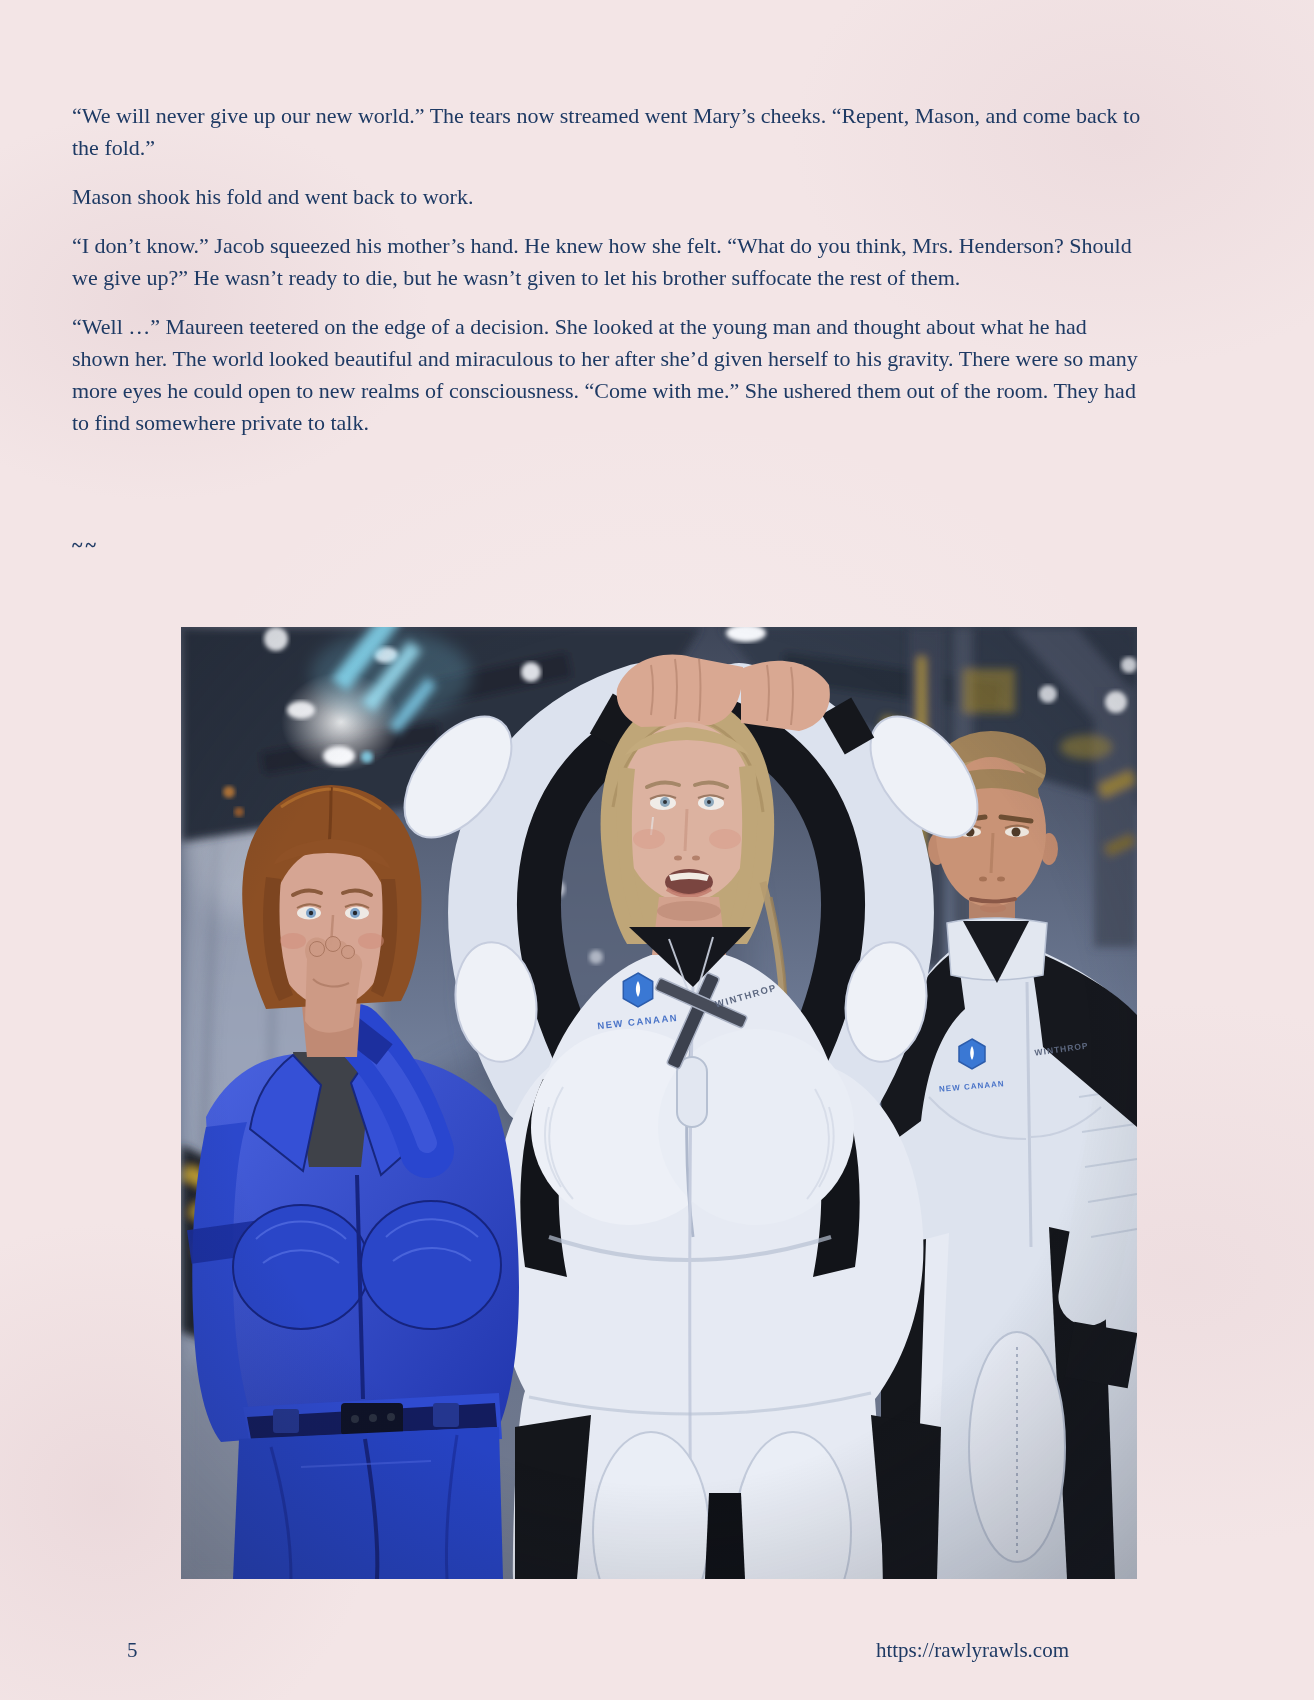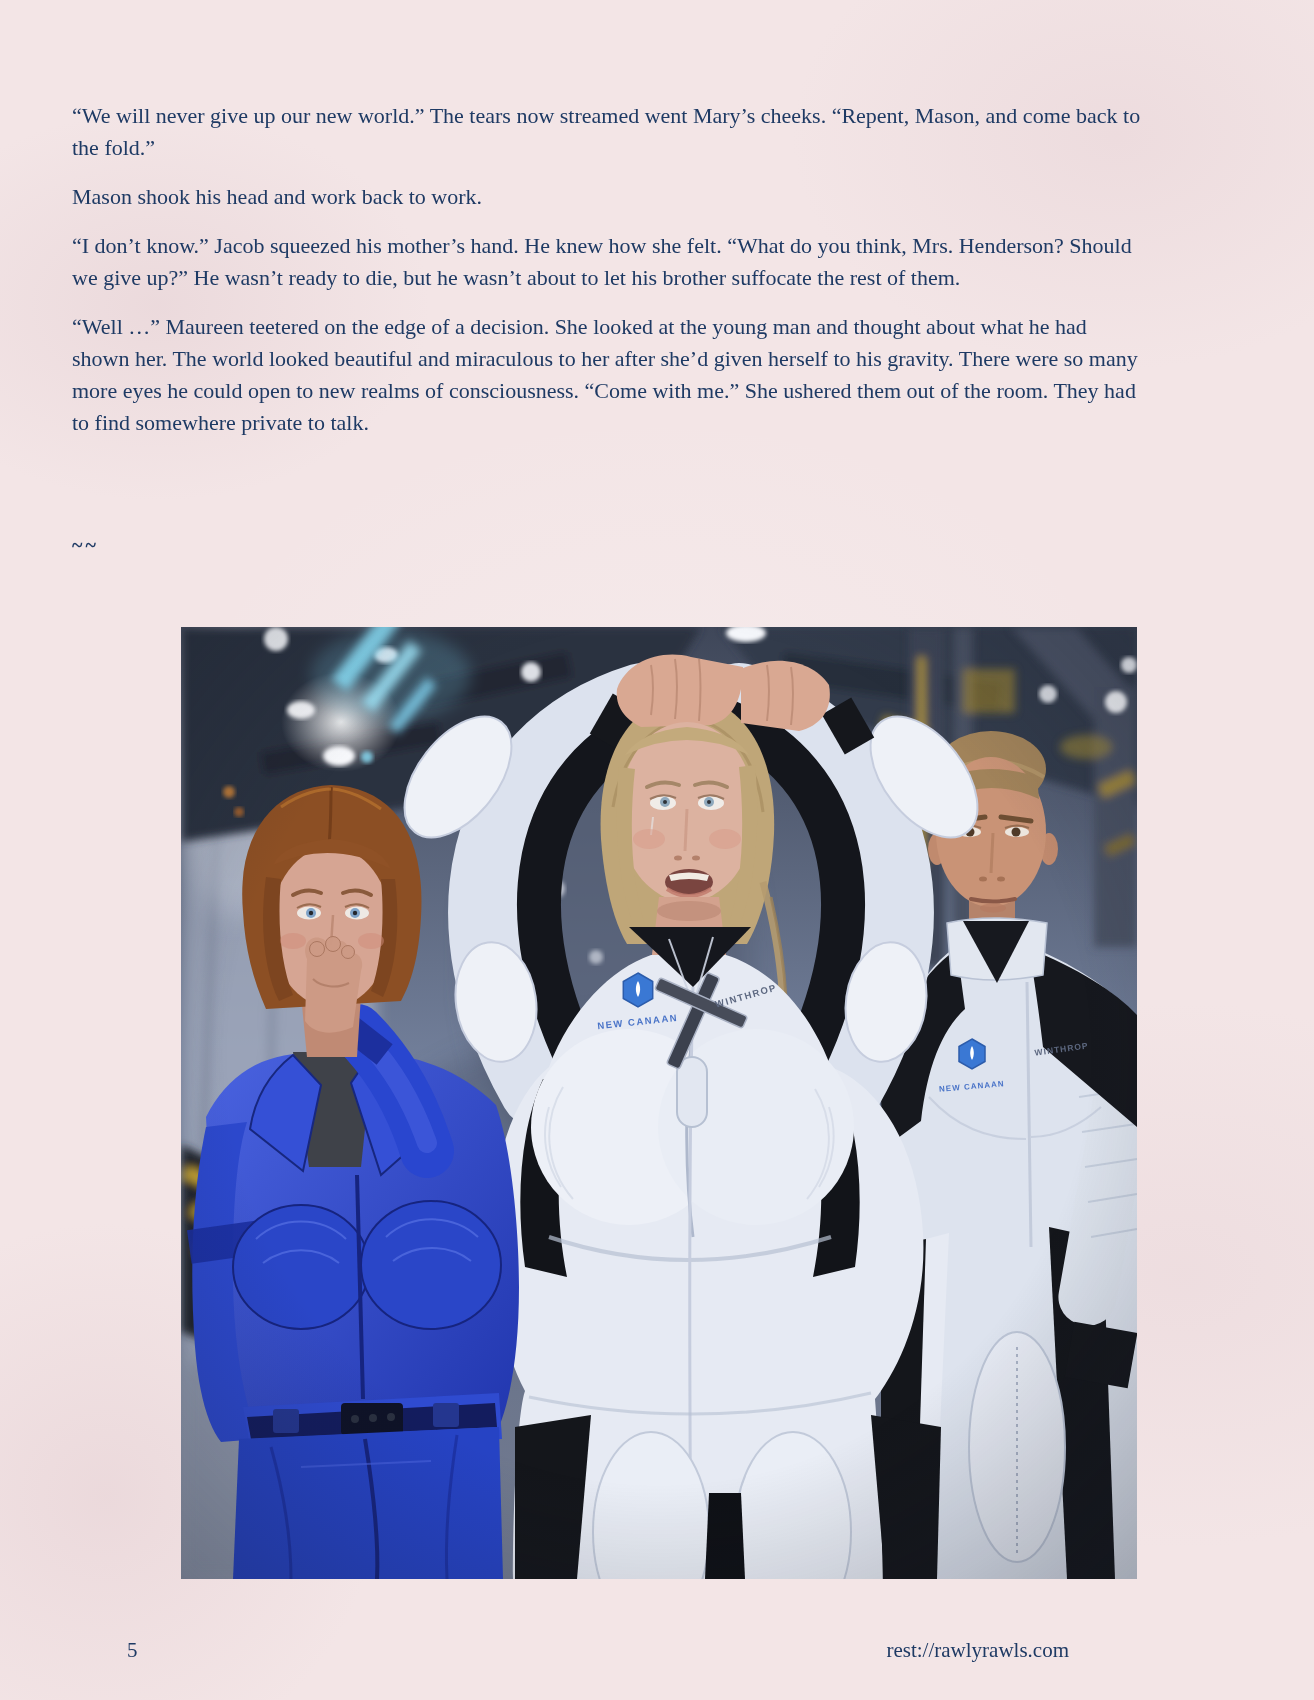--- a/index.html
+++ b/index.html
@@ -34,22 +34,22 @@
     font-size:21px;
   }
   .page-footer a { color:inherit; text-decoration:none; cursor:pointer; }
   text { font-family:"Liberation Sans", sans-serif; }
 </style>
 </head>
 <body>
 
 <main class="text-block">
   <p class="para">“We will never give up our new world.” The tears now streamed went Mary’s cheeks. “Repent, Mason, and come back to the fold.”</p>
-  <p class="para">Mason shook his head and work back to work.</p>
-  <p class="para">“I don’t know.” Jacob squeezed his mother’s hand. He knew how she felt. “What do you think, Mrs. Henderson? Should we give up?” He wasn’t ready to die, but he wasn’t about to let his brother suffocate the rest of them.</p>
+  <p class="para">Mason shook his fold and went back to work.</p>
+  <p class="para">“I don’t know.” Jacob squeezed his mother’s hand. He knew how she felt. “What do you think, Mrs. Henderson? Should we give up?” He wasn’t ready to die, but he wasn’t given to let his brother suffocate the rest of them.</p>
   <p class="para">“Well …” Maureen teetered on the edge of a decision. She looked at the young man and thought about what he had shown her. The world looked beautiful and miraculous to her after she’d given herself to his gravity. There were so many more eyes he could open to new realms of consciousness. “Come with me.” She ushered them out of the room. They had to find somewhere private to talk.</p>
   <p class="divider">~~</p>
 </main>
 
 <figure class="illustration" aria-label="Three crew members in a blurred starship corridor: a worried red-haired woman in a blue leather jumpsuit biting her knuckle, a tearful blonde woman in a white-and-black flight suit with her hands clasped behind her head and a cross pendant, and a stern young man with a buzz cut in a matching white suit.">
 <svg viewBox="0 0 956 952" width="956" height="952">
   <defs>
     <linearGradient id="bgGrad" x1="0" y1="0" x2="0" y2="1">
       <stop offset="0" stop-color="#3f4759"></stop>
       <stop offset="0.45" stop-color="#717e99"></stop>
@@ -393,14 +393,14 @@
       <path d="M132,352 C140,360 156,362 168,356" stroke="#a9765f" stroke-width="2" fill="none" opacity="0.7"></path>
     </g>
   </g>
 
   <rect width="956" height="952" fill="url(#vig)"></rect>
 </svg>
 </figure>
 
 <footer class="page-footer">
   <span>5</span>
-  <a>rest://rawlyrawls.com</a>
+  <a>https://rawlyrawls.com</a>
 </footer>
 
 </body></html>

